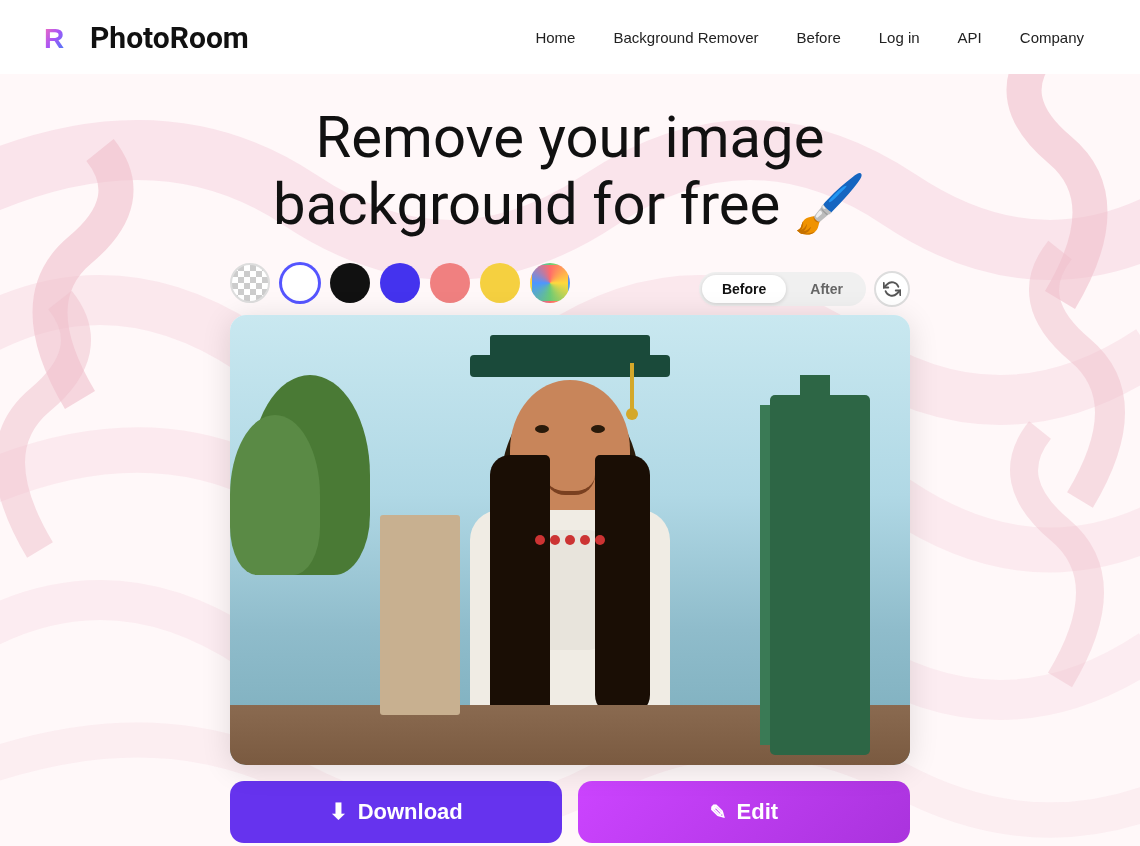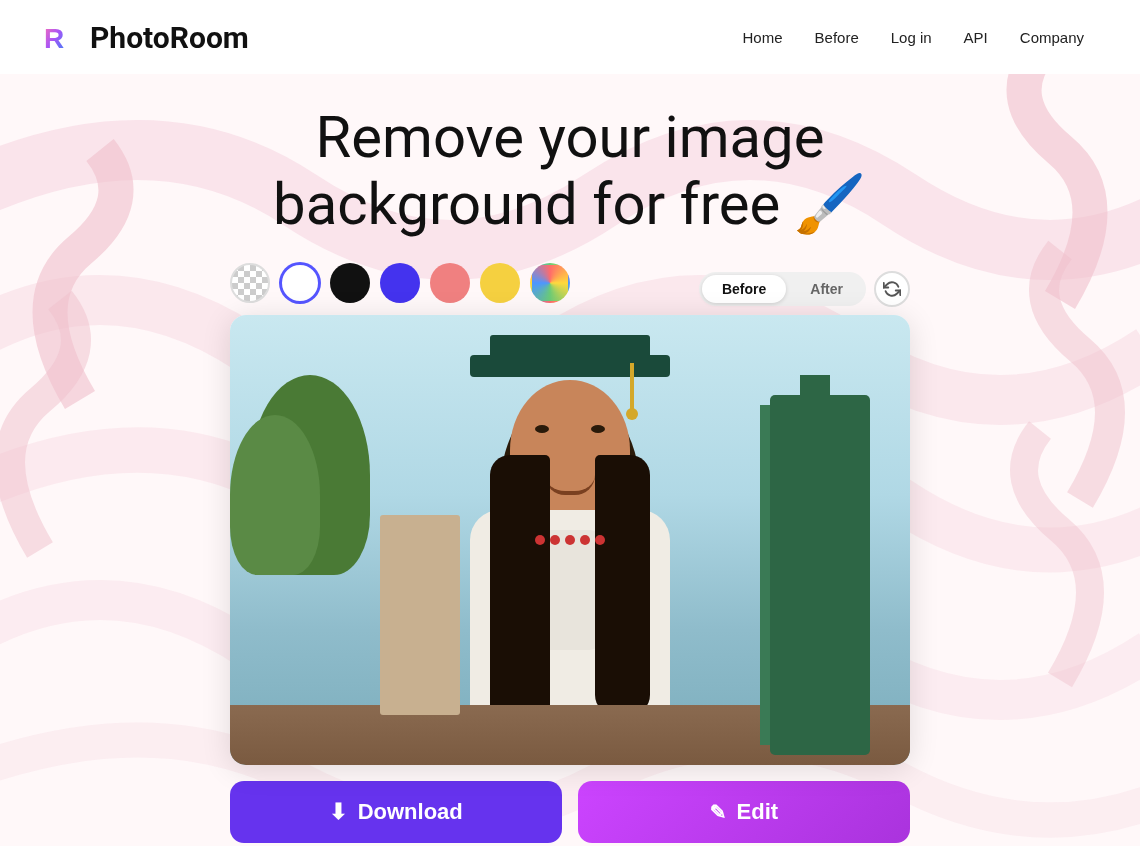--- a/index.html
+++ b/index.html
@@ -31,20 +31,21 @@
       width: 42px;
       height: 42px;
     }
     .logo-text {
       font-size: 30px;
       font-weight: 700;
       color: #111;
     }
     .nav-links {
       display: flex;
+      gap: 6px;
     }
     .nav-link {
       padding: 8px 16px;
       border-radius: 999px;
       font-size: 15px;
       color: #222;
       cursor: pointer;
       border: none;
       background: transparent;
       font-weight: 500;
@@ -401,20 +402,21 @@
           <stop offset="100%" stop-color="#3b82f6"></stop>
         </linearGradient>
       </defs>
       <rect width="42" height="42" rx="10" fill="#fff"></rect>
       <text x="4" y="32" font-size="28" font-weight="900" fill="url(#logoGrad)" font-family="Arial">R</text>
     </svg>
     <span class="logo-text">PhotoRoom</span>
   </div>
   <div class="nav-links">
     <button class="nav-link">Home</button>
+    <button class="nav-link">Background Remover</button>
     <button class="nav-link">Before</button>
     <button class="nav-link">Log in</button>
     <button class="nav-link">API</button>
     <button class="nav-link">Company</button>
   </div>
 </nav>
 
 <section class="hero">
   <h1 class="hero-title">
     <span>Remove your image</span><br>

